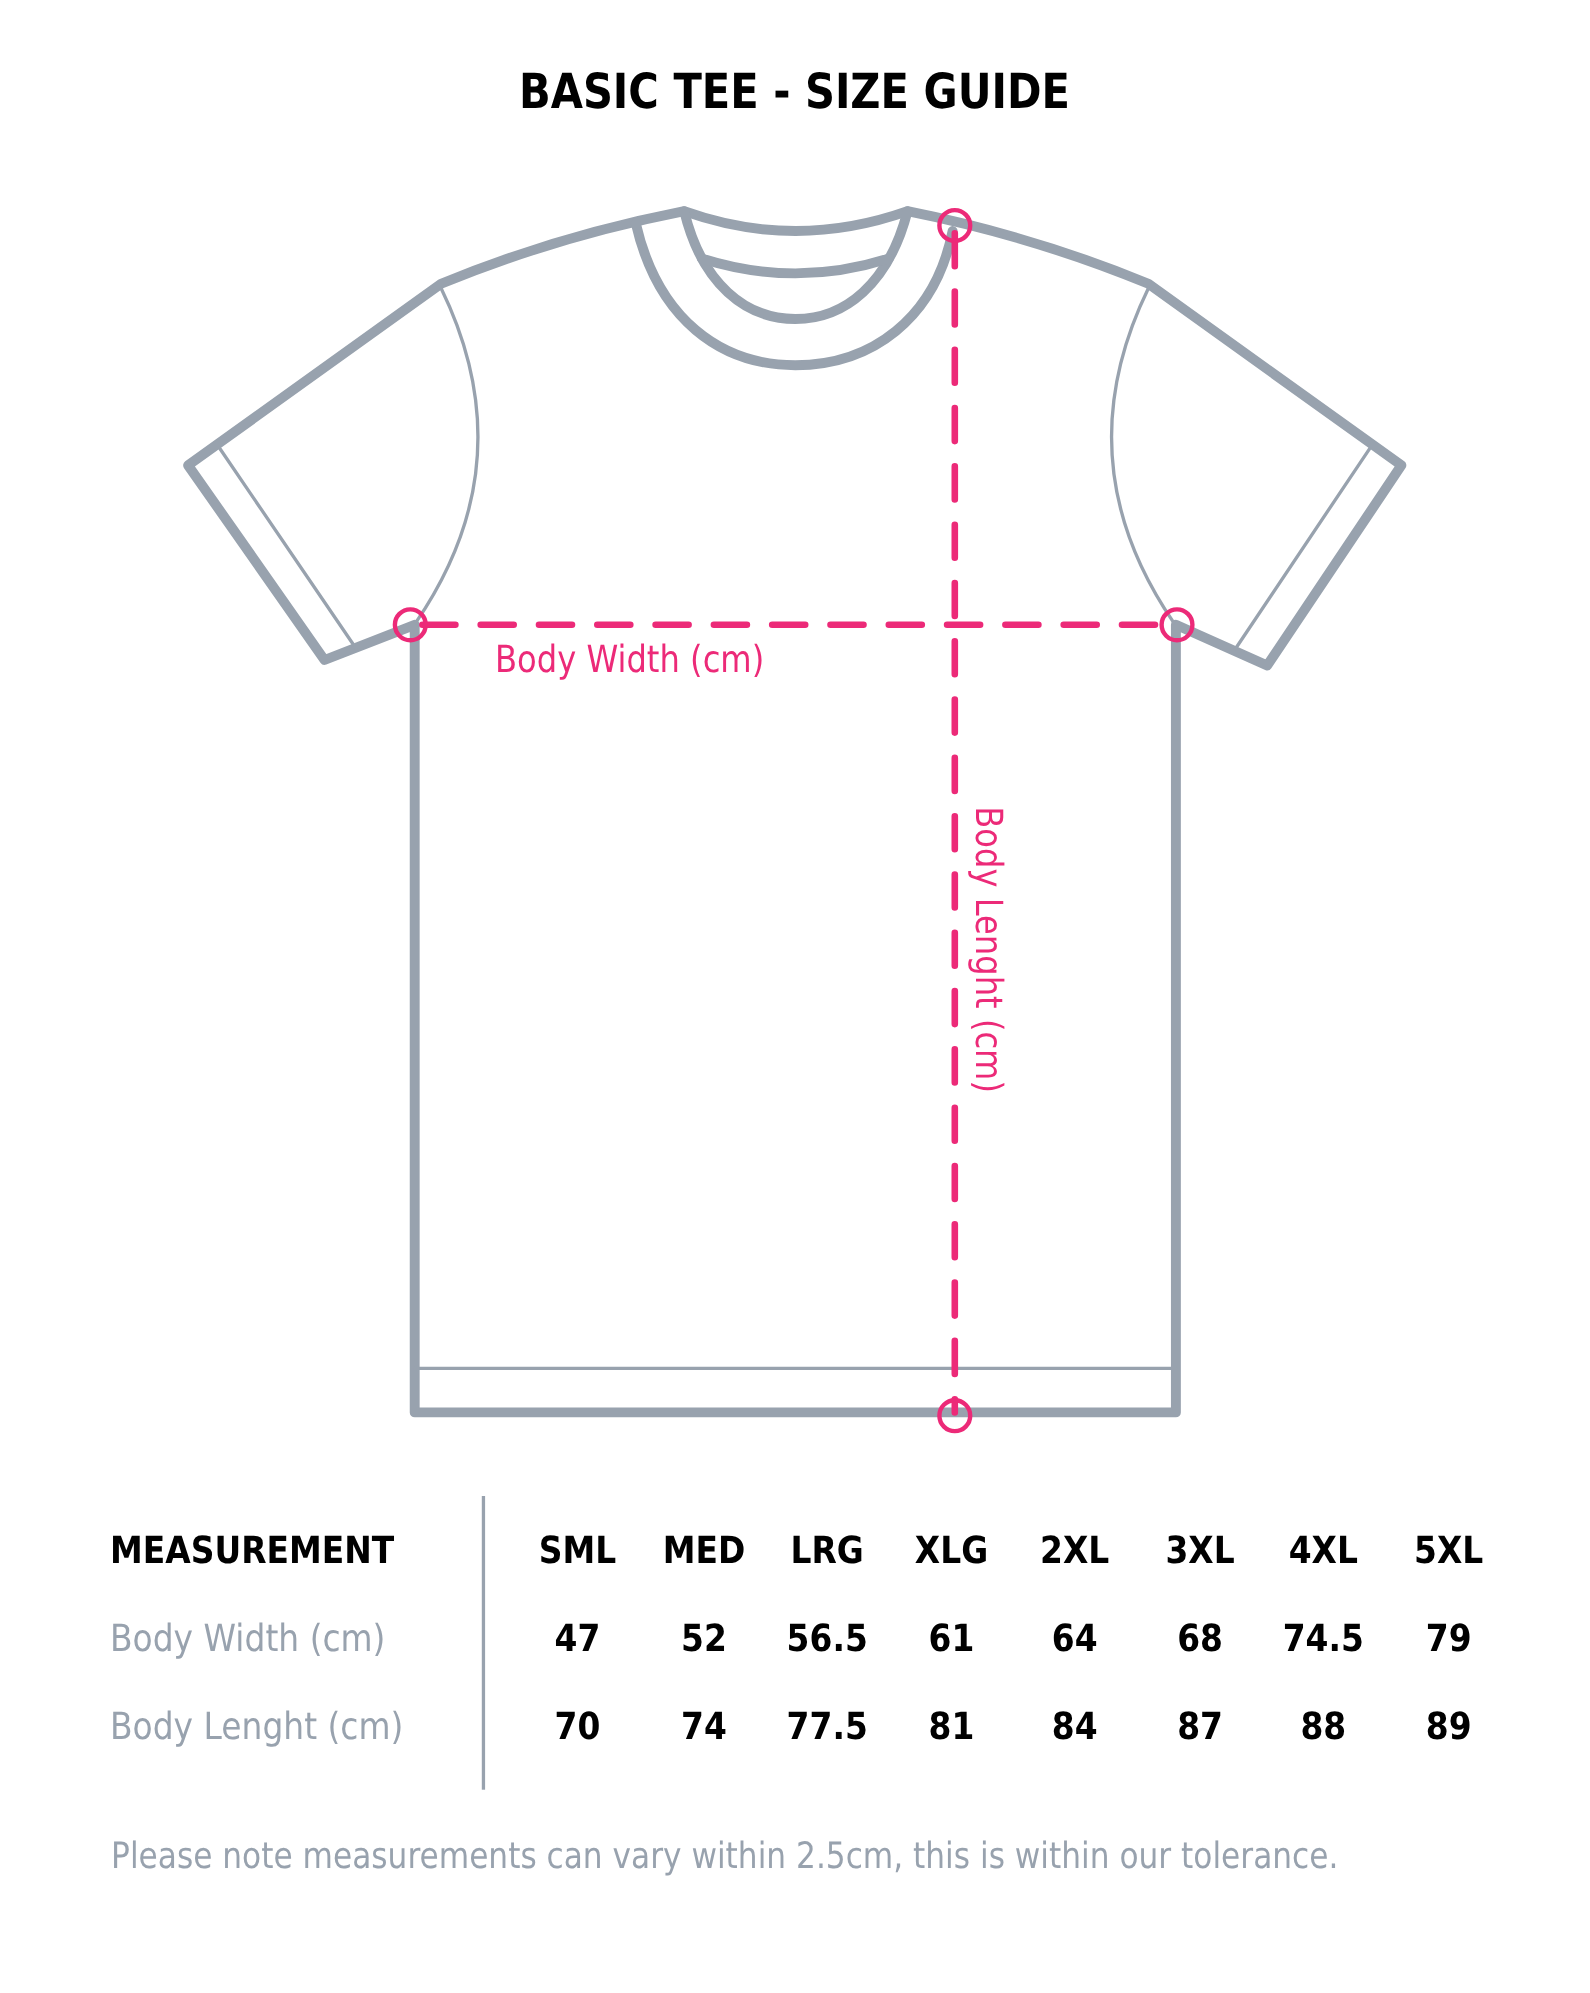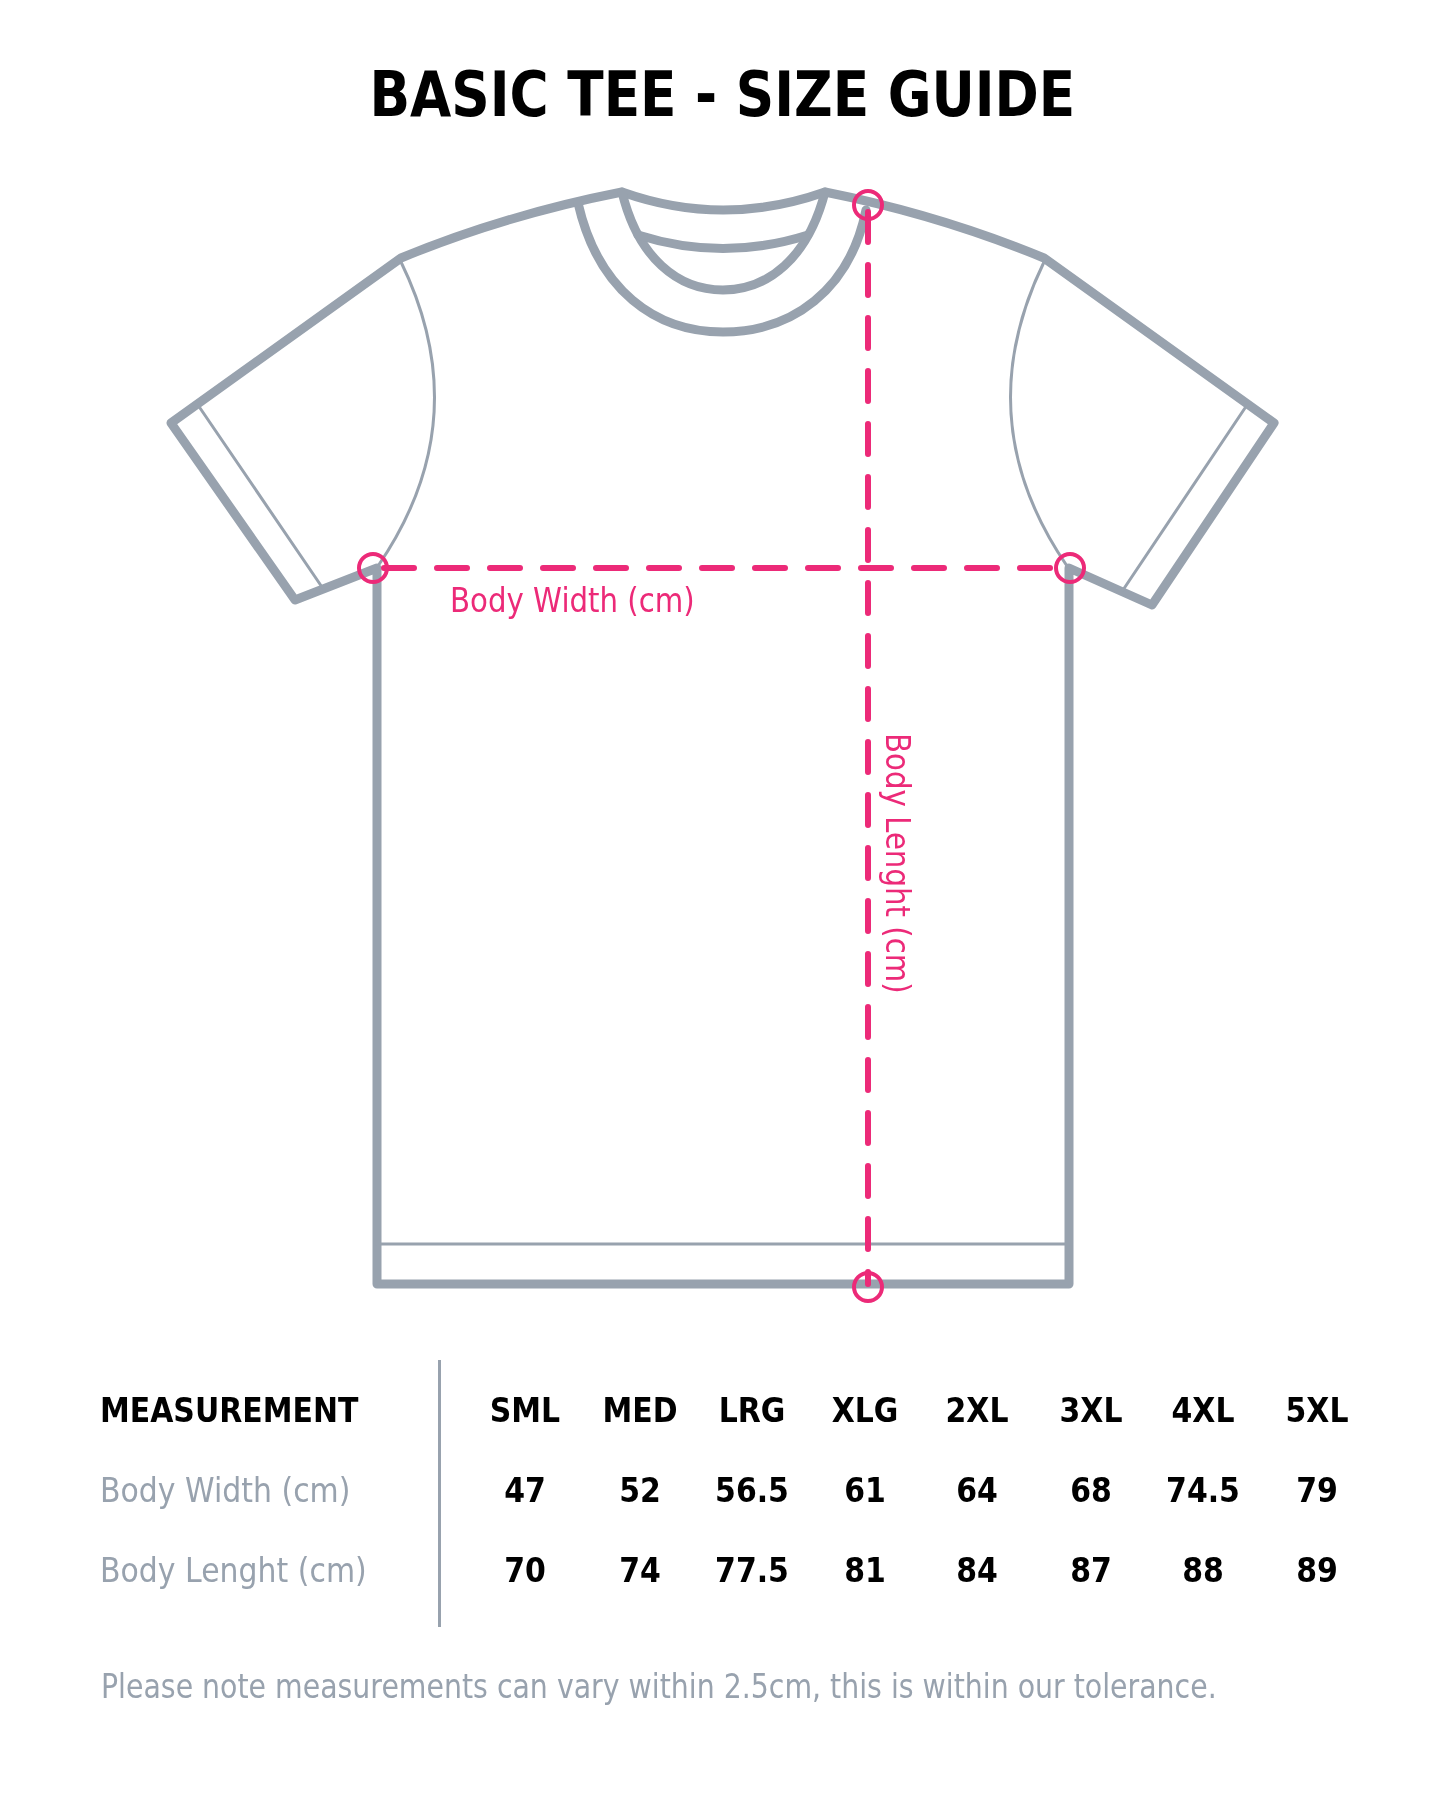--- a/index.html
+++ b/index.html
@@ -1,20 +1,20 @@
 <!DOCTYPE html>
 <html><head>
 <meta charset="utf-8">
 <style>
   html, body { margin: 0; padding: 0; background: #ffffff; }
   body { width: 1445px; height: 1812px; position: relative; overflow: hidden;
          font-family: "DejaVu Sans", sans-serif; }
   .title {
     position: absolute; left: 0; top: 58px; width: 1445px; text-align: center;
-    font-family: "DejaVu Sans", sans-serif; font-weight: bold; font-size: 62px;
+    font-family: "DejaVu Sans", sans-serif; font-weight: bold; font-size: 44px;
     color: #000000; letter-spacing: 0px;
   }
   .title span { display: inline-block; transform: scaleX(0.86); transform-origin: center; }
   svg.diagram { position: absolute; left: 0; top: 0; }
   .lbl-width {
     position: absolute; left: 450px; top: 580px; font-size: 34px;
     font-family: "DejaVu Sans", sans-serif; white-space: nowrap;
     transform: scaleX(0.86); transform-origin: left top;
   }
   .lbl-length {

